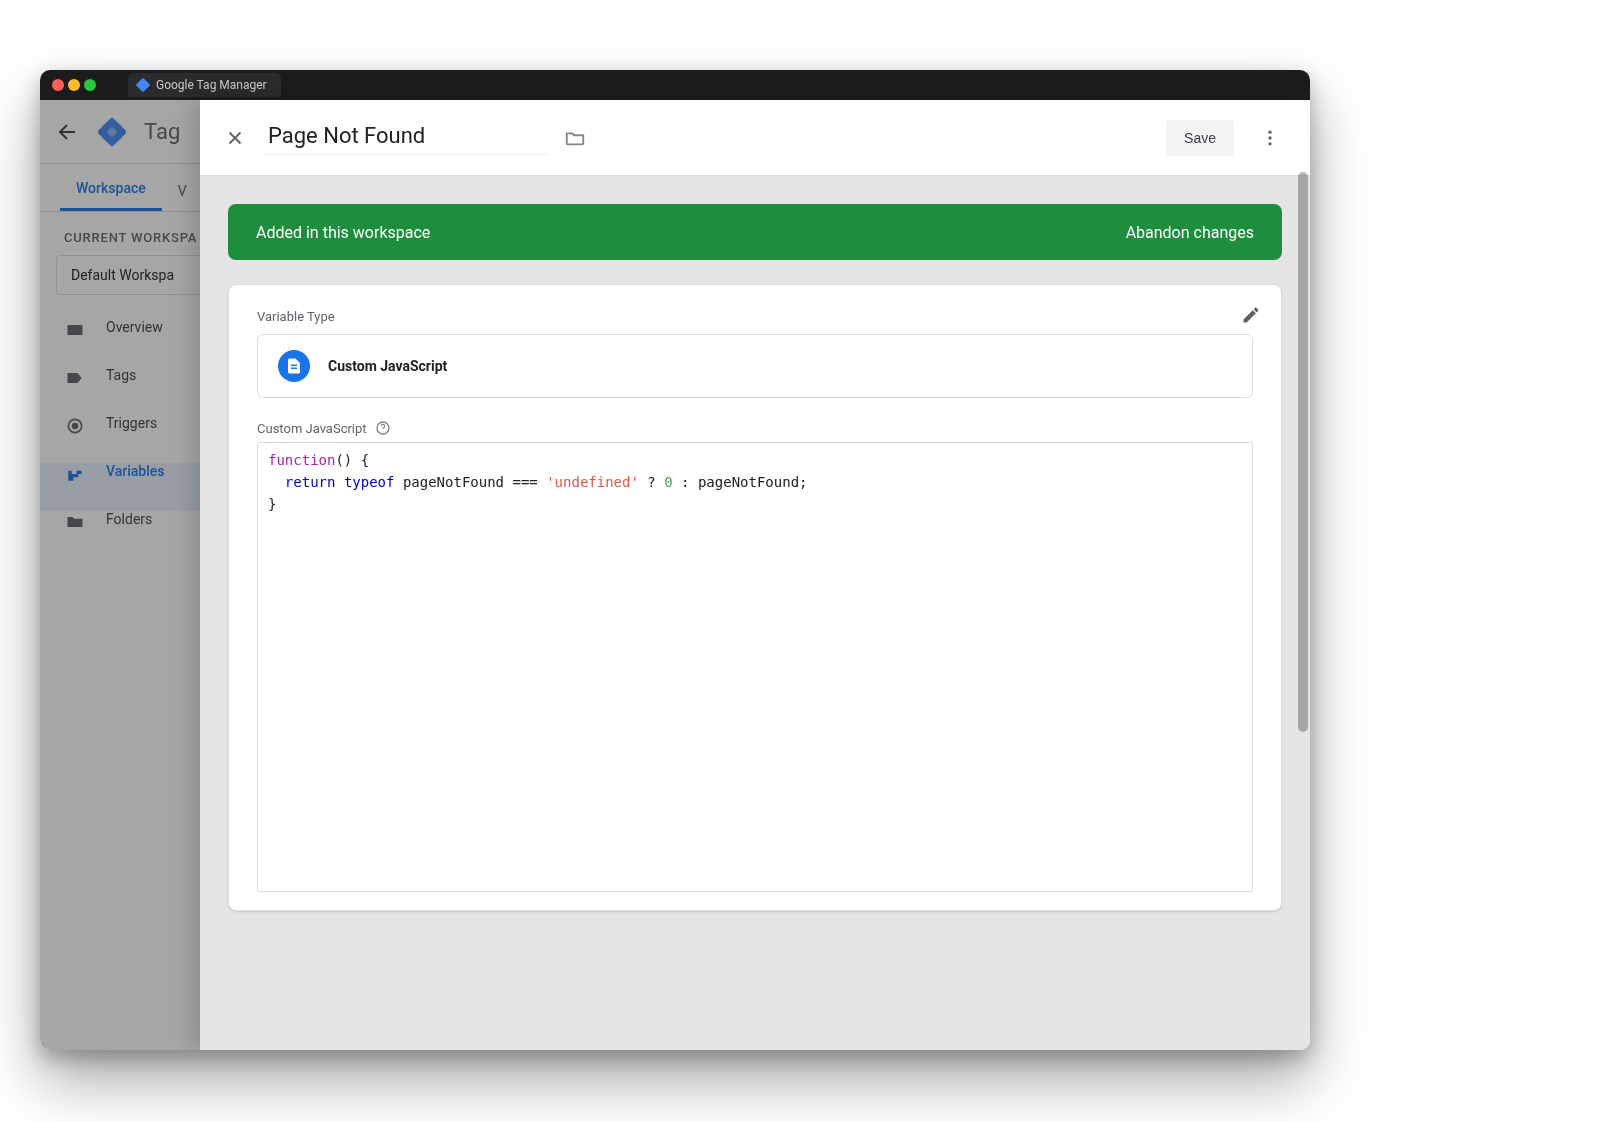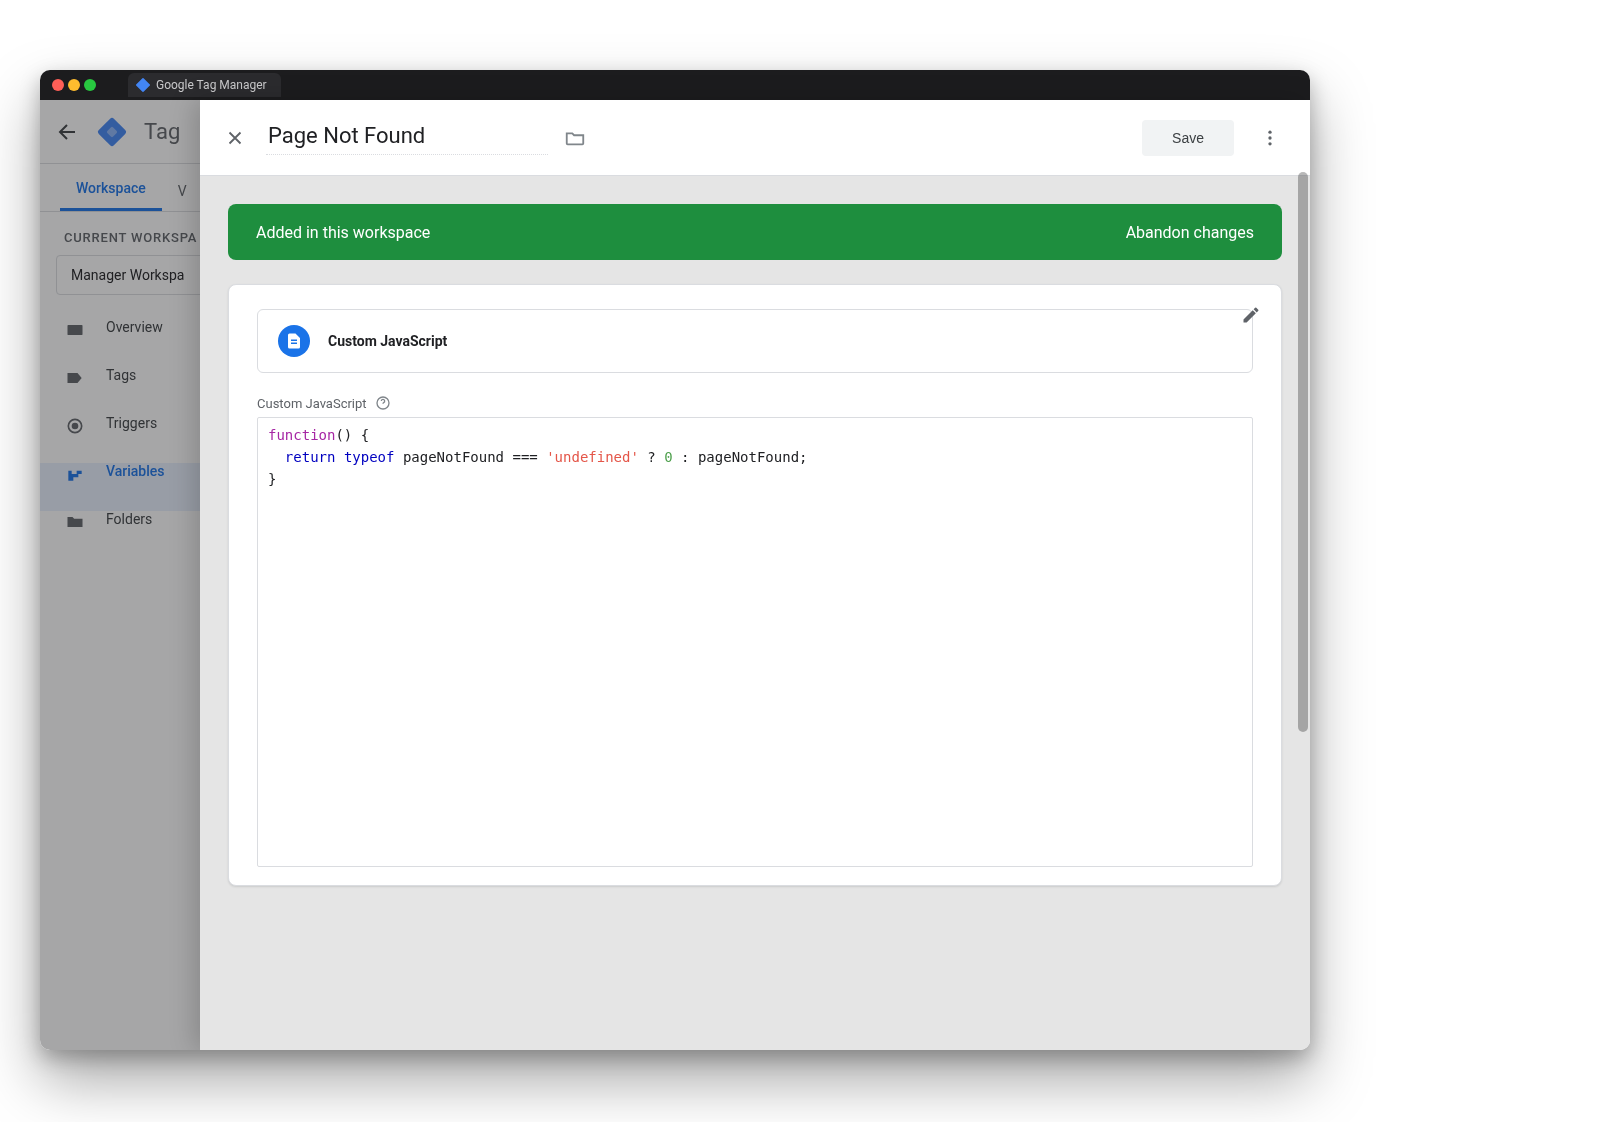--- a/index.html
+++ b/index.html
@@ -50,21 +50,21 @@
   .nav-item.active .icon{color:var(--blue);}
 
   
   .modal{position:absolute;top:30px;left:160px;right:0;bottom:0;background:#fff;display:flex;flex-direction:column;
          box-shadow:-6px 0 24px rgba(0,0,0,.18);}
   .modal-header{height:76px;display:flex;align-items:center;gap:16px;padding:0 20px;border-bottom:1px solid var(--grey-300);}
   .close-x{color:var(--grey-700);display:flex;padding:4px;cursor:pointer;}
   .title-input{font-size:22px;color:var(--grey-900);border:none;border-bottom:1px dotted var(--grey-300);padding:2px 2px 6px;min-width:190px;outline:none;font-family:inherit;}
   .folder-ic{color:var(--grey-600);display:flex;}
   .spacer{flex:1}
-  .save-btn{background:var(--grey-100);border:none;border-radius:4px;height:36px;padding:0 30px;font-size:14px;font-weight:500;color:var(--grey-800);cursor:pointer;}
+  .save-btn{background:var(--grey-100);border:none;border-radius:4px;height:36px;padding:0 18px;font-size:14px;font-weight:500;color:var(--grey-800);cursor:pointer;}
   .more-btn{background:none;border:none;width:40px;height:40px;border-radius:50%;display:flex;align-items:center;justify-content:center;color:var(--grey-700);cursor:pointer;}
 
   .modal-body{flex:1;overflow:auto;padding:28px 28px 20px;background:#e5e5e5;}
 
   .banner{background:var(--green);color:#fff;border-radius:8px;height:56px;display:flex;align-items:center;justify-content:space-between;padding:0 28px;font-size:16px;margin-bottom:24px;}
   .banner .abandon{color:#fff;font-weight:400;cursor:pointer;}
 
   .card{border:1px solid var(--grey-300);border-radius:8px;box-shadow:0 1px 2px rgba(60,64,67,.15);padding:24px 28px 18px;position:relative;background:#fff;}
   .card h2{margin:0 0 18px;font-size:18px;font-weight:400;color:var(--grey-900);}
   .edit-ic{position:absolute;top:20px;right:20px;color:var(--grey-700);cursor:pointer;}
@@ -121,21 +121,21 @@
         </span>
         <span class="app-title">Tag</span>
       </div>
       <div class="tabs">
         <div class="tab-item active">Workspace</div>
         <div class="tab-item">V</div>
       </div>
       <div class="side">
         <div class="ws-label">CURRENT WORKSPA</div>
         <div class="ws-select">
-          <span>Manager Workspa</span>
+          <span>Default Workspa</span>
         </div>
 
         <div class="nav-item">
           <span class="icon">
             <svg width="20" height="20" viewBox="0 0 24 24" fill="currentColor">
                 <rect x="3" y="6" width="18" height="12" rx="1"></rect>
               </svg>
           </span>
           <span>Overview</span>
         </div>
@@ -206,20 +206,21 @@
           <span class="abandon">Abandon changes</span>
         </div>
 
         <div class="card">
           <span class="edit-ic">
             <svg width="20" height="20" viewBox="0 0 24 24" fill="currentColor">
                 <path d="M3 17.25V21h3.75L17.81 9.94l-3.75-3.75zM20.71 7.04a1 1 0 0 0 0-1.41l-2.34-2.34a1 1 0 0 0-1.41 0l-1.83 1.83 3.75 3.75z"></path>
               </svg>
           </span>
 
+          <div class="field-label">Variable Type</div>
           <div class="type-box">
             <span class="type-icon">
               <svg width="18" height="18" viewBox="0 0 24 24" fill="currentColor">
                   <path d="M14 2H6a2 2 0 0 0-2 2v16a2 2 0 0 0 2 2h12a2 2 0 0 0 2-2V8zM8 14h8v2H8zm0-4h8v2H8z"></path>
                 </svg>
             </span>
             <span class="type-name">Custom JavaScript</span>
           </div>
 
           <div class="cj-label">

